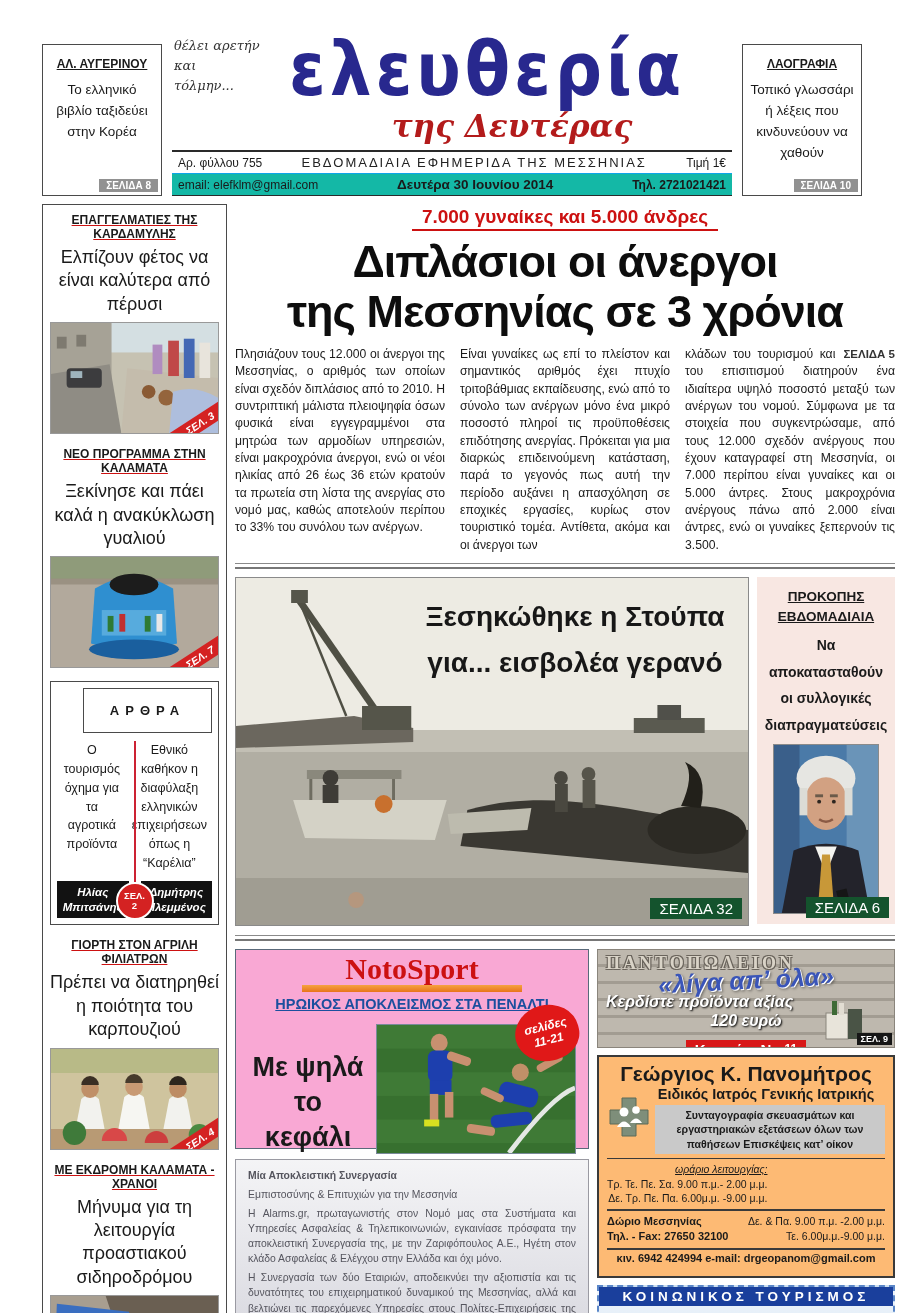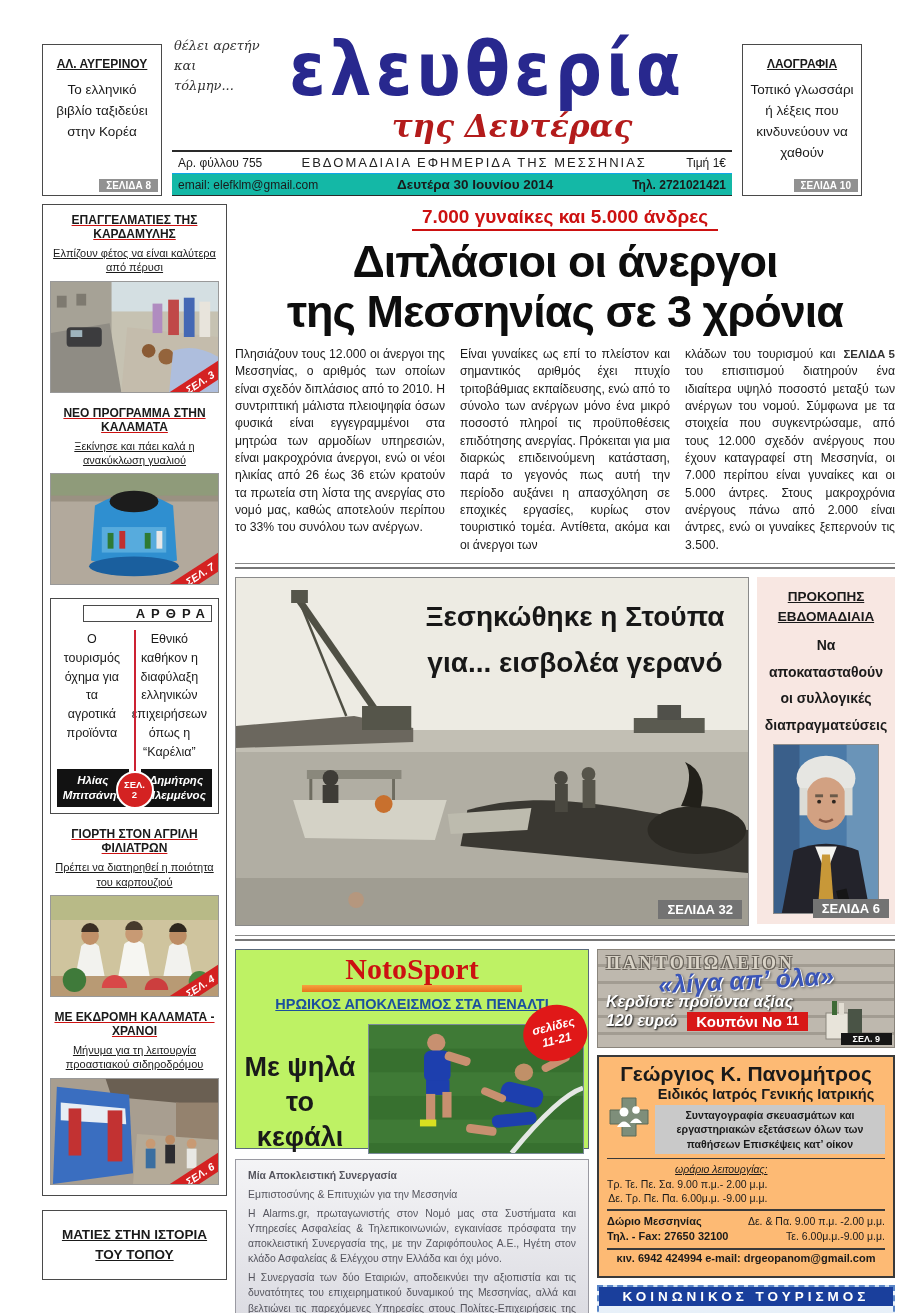--- a/index.html
+++ b/index.html
@@ -31,45 +31,45 @@
   .mast-date .phone{font-weight:bold;}
 
   
   .content{display:flex;gap:8px;padding:8px 5px 0 42px;align-items:flex-start;}
   .sidebar{width:185px;flex:none;}
   .sidebar-box{border:1px solid #4a4a4a;padding:8px 7px 10px;}
   .side-section{margin-bottom:13px;text-align:center;}
   .side-section:last-child{margin-bottom:0;}
   .side-kicker{font-weight:bold;font-size:12px;text-decoration:underline;
                text-decoration-color:#c11;display:inline-block;}
-  .side-title{font-size:11px;line-height:1.3;margin:4px 0 6px;text-decoration:underline;}
+  .side-title{font-size:18px;line-height:1.3;margin:4px 0 6px;}
   .side-photo{position:relative;height:110px;border:1px solid #999;overflow:hidden;}
   .side-photo svg{display:block;width:100%;height:100%;}
   .ribbon{position:absolute;right:-20px;bottom:2px;background:#d42222;color:#fff;
           font-weight:bold;font-style:italic;font-size:10.5px;padding:2px 22px;
           transform:rotate(-33deg);}
   .arthra{border:1px solid #4a4a4a;margin:2px 0 13px;padding:6px;}
-  .arthra-head{border:1px solid #4a4a4a;text-align:right;font-weight:bold;font-size:13px;
-               letter-spacing:6px;padding:0 0;margin-left:26px;}
+  .arthra-head{border:1px solid #4a4a4a;text-align:center;font-weight:bold;font-size:13px;
+               letter-spacing:6px;padding:14px 0;margin-left:26px;}
   .arthra-body{position:relative;margin-top:8px;}
   .arthra-divider{position:absolute;left:50%;top:0;bottom:0;width:2px;background:#c23;
                   transform:translateX(-50%);}
   .arthra-cols{display:flex;}
   .arthra-col{flex:1;text-align:center;font-size:12.5px;line-height:1.5;margin:0;padding:0 5px;}
   .arthra-authors{display:flex;gap:12px;margin-top:8px;}
   .author-bar{flex:1;background:#121212;color:#fff;font-style:italic;font-weight:bold;
               font-size:11.5px;text-align:center;padding:4px 2px;line-height:1.3;}
   .arthra-circle{position:absolute;left:50%;bottom:-2px;transform:translateX(-50%);
                  width:34px;height:34px;border-radius:50%;background:#d42222;color:#fff;
                  border:2px solid #fff;display:flex;flex-direction:column;align-items:center;
                  justify-content:center;font-weight:bold;font-size:9.5px;line-height:1.1;}
   .history-box{border:1px solid #4a4a4a;margin-top:14px;padding:14px 6px;text-align:center;}
   .history-kicker{font-weight:bold;font-size:13.5px;text-decoration:underline;line-height:1.5;}
-  .pg-orange{display:inline-block;background:#737373;color:#fff;font-weight:bold;
-             font-size:13px;padding:2px 9px;}
+  .pg-orange{display:inline-block;background:#14532d;color:#fff;font-weight:normal;
+             font-size:15px;padding:2px 9px;}
 
   
   .main{flex:1;min-width:0;}
   .lead{text-align:center;}
   .lead-kicker{display:inline-block;color:#c11;font-weight:bold;font-size:19px;
                border-bottom:2px solid #c11;padding:0 10px 1px;margin-top:2px;}
   .headline{margin:6px 0 2px;font-weight:800;font-size:45px;line-height:1.1;
             letter-spacing:-1px;color:#0d0d0d;}
   .headline span{display:block;}
   .lead-body{display:flex;gap:15px;margin-top:10px;text-align:justify;}
@@ -87,22 +87,22 @@
   .badge-abs{position:absolute;right:6px;bottom:6px;}
   .pavlo{width:138px;flex:none;background:#f8e7e2;position:relative;text-align:center;
          padding:10px 6px;box-sizing:border-box;height:347px;}
   .pavlo-kicker{font-weight:bold;font-size:13.5px;text-decoration:underline;line-height:1.45;}
   .pavlo-title{font-weight:bold;font-size:14px;line-height:1.9;margin-top:6px;}
   .pavlo-photo{width:104px;height:168px;margin:6px auto 0;border:1px solid #8a8a8a;}
   .pavlo-photo svg{display:block;width:100%;height:100%;}
 
   .mid-row{display:flex;gap:8px;}
   .left-sub{width:354px;flex:none;display:flex;flex-direction:column;gap:10px;}
-  .noto{background:#bef264;border:1px solid #5a6a7a;height:200px;box-sizing:border-box;
-        padding:4px 4px;position:relative;}
+  .noto{background:#f9a8d4;border:1px solid #5a6a7a;height:200px;box-sizing:border-box;
+        padding:4px 12px;position:relative;}
   .noto-logo{display:block;text-align:center;font-family:"Liberation Serif",serif;
              font-weight:bold;font-size:30px;color:#c11;line-height:1;}
   .noto-bar{width:220px;height:7px;margin:1px auto 4px;
             background:linear-gradient(180deg,#f5a340,#e8741a);}
   .noto-kicker{display:block;text-align:center;color:#1b4f9e;font-weight:bold;font-size:14.5px;
                text-decoration:underline;}
   .noto-body{display:flex;gap:8px;margin-top:8px;}
   .noto-head{width:120px;font-weight:800;font-size:27px;line-height:1.3;text-align:center;
              margin-top:30px;}
   .noto-photo{flex:1;height:128px;position:relative;border:1px solid #7a8a9a;margin-top:4px;}
@@ -122,27 +122,27 @@
          overflow:hidden;padding:3px 8px;
          background:repeating-linear-gradient(180deg,#beb8ae 0 14px,#a29c92 14px 17px);}
   .panto-name{font-family:"Liberation Serif",serif;font-weight:bold;font-size:18px;
               letter-spacing:3px;color:#d9d3c7;
               text-shadow:-1px -1px 0 #6a645c,1px -1px 0 #6a645c,-1px 1px 0 #6a645c,1px 1px 0 #6a645c;}
   .panto-brand{text-align:center;color:#3a55b8;font-style:italic;font-weight:bold;font-size:25px;
                margin-top:-8px;transform:rotate(-3deg);
                text-shadow:1px 1px 0 #fff,2px 2px 3px rgba(0,0,0,.45);}
   .panto-offer1{color:#fff;font-weight:bold;font-style:italic;font-size:16px;
                 text-shadow:1px 1px 2px #000;margin-top:-2px;}
-  .panto-row{display:flex;align-items:center;gap:10px;margin-top:1px;}
+  .panto-row{display:flex;align-items:center;gap:10px;margin-top:1px;flex-direction:column;}
   .panto-offer2{color:#fff;font-weight:bold;font-style:italic;font-size:16px;
                 text-shadow:1px 1px 2px #000;}
   .panto-coupon{background:#d81818;color:#fff;font-weight:bold;font-size:15px;padding:1px 9px;}
   .panto-coupon .num{font-size:12px;vertical-align:2px;}
   .panto-page{position:absolute;right:2px;bottom:2px;background:#161616;color:#fff;
-              font-size:9px;font-weight:bold;padding:1px 12px;}
+              font-size:9px;font-weight:bold;padding:1px 4px;}
   .panto-crate{position:absolute;right:30px;bottom:6px;}
 
   .doctor{border:2px solid #3a3a3a;background:#fdba74;padding:5px 8px 12px;position:relative;}
   .doc-name{text-align:center;font-weight:bold;font-size:21px;margin:0;}
   .doc-spec{text-align:center;font-weight:bold;font-size:14.5px;margin:0 0 3px 40px;}
   .doc-cross{position:absolute;left:10px;top:40px;}
   .doc-services{margin-left:48px;background:#c9c9c9;font-weight:bold;font-size:10.6px;
                 text-align:center;padding:3px 6px;line-height:1.35;}
   .doc-row{display:flex;justify-content:space-between;font-size:10.5px;line-height:1.4;
            padding:3px 0;}

